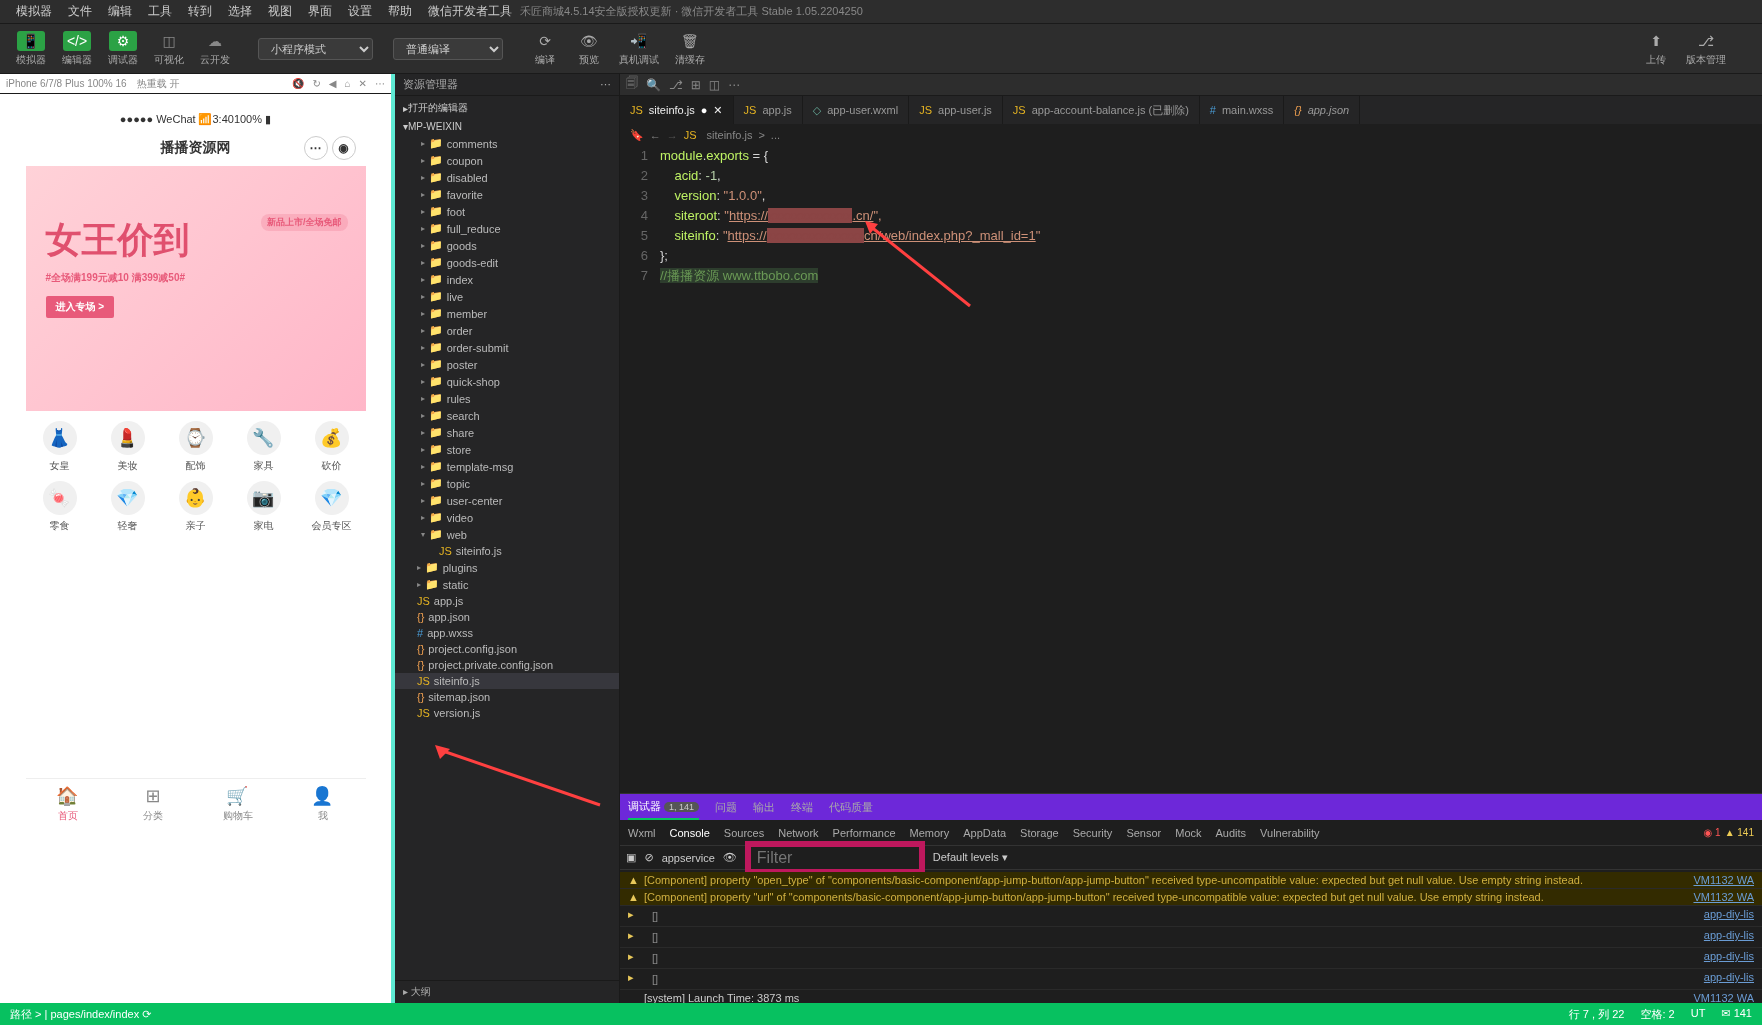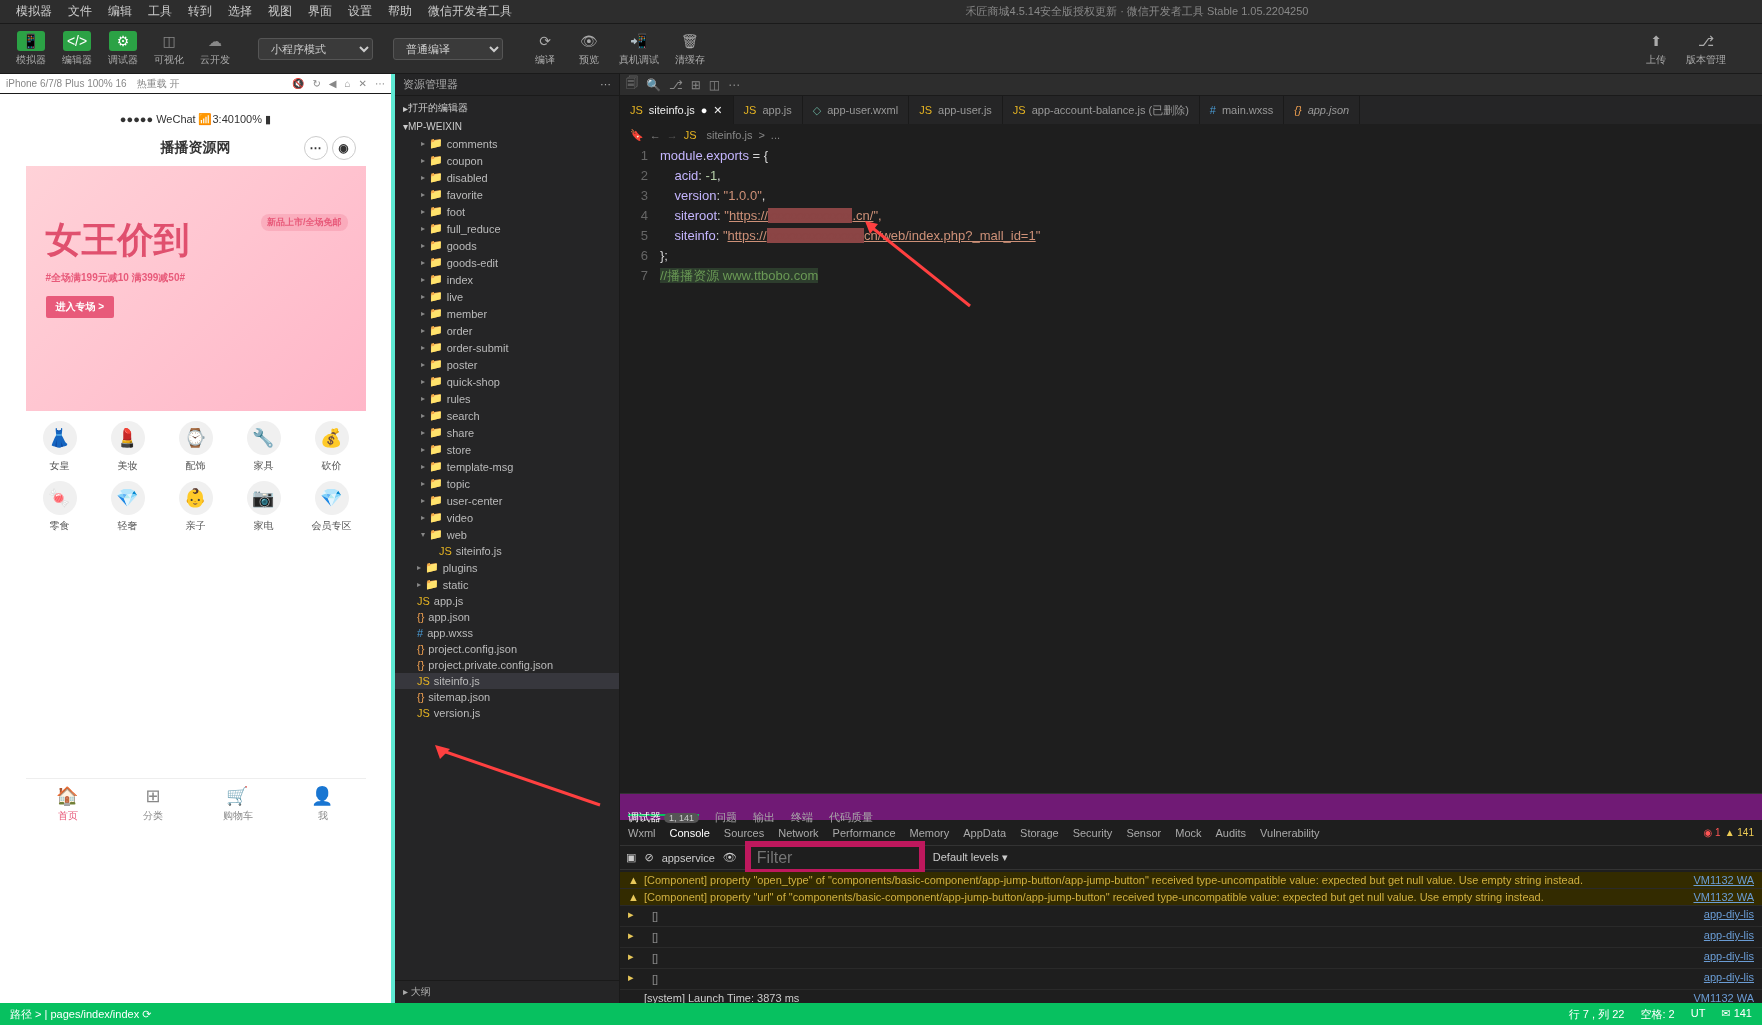--- a/index.html
+++ b/index.html
@@ -1,19 +1,19 @@
 <!DOCTYPE html>
 <html><head>
 <meta charset="utf-8">
 <style>
 *{box-sizing:border-box;margin:0;padding:0;font-family:"Microsoft YaHei",sans-serif;user-select:none}
 body{background:#1e1e1e;color:#ccc;font-size:12px;overflow:hidden;width:1762px;height:1025px}
 .topbar{height:24px;background:#2d2d2d;display:flex;align-items:center;padding:0 8px;border-bottom:1px solid #1a1a1a}
 .menu-item{padding:0 8px;color:#ccc;cursor:pointer;font-size:12px}
-.title-center{flex:1;text-align:center;color:#888;font-size:11px}
+.title-center{flex:1;color:#888;font-size:11px}
 .toolbar{height:50px;background:#2d2d2d;display:flex;align-items:center;padding:0 8px;border-bottom:1px solid #1a1a1a}
 .tb-group{display:flex;align-items:center;margin-right:20px}
 .tb-btn{display:flex;flex-direction:column;align-items:center;padding:2px 8px;cursor:pointer;font-size:10px;color:#aaa}
 .tb-icon{width:28px;height:20px;display:flex;align-items:center;justify-content:center;font-size:14px;margin-bottom:2px;border-radius:3px}
 .tb-green .tb-icon{background:#2ba245;color:#fff}
 .tb-sel{background:#3a3a3a;border:1px solid #555;color:#ccc;padding:3px 30px 3px 8px;font-size:11px;border-radius:3px;min-width:110px}
 .main{display:flex;height:calc(100% - 74px - 22px)}
 .sim-panel{width:395px;background:#ffffff;display:flex;flex-direction:column;border-right:4px solid #5eead4}
 .sim-top{height:20px;display:flex;align-items:center;padding:0 6px;color:#888;font-size:10px;border-bottom:1px solid #1a1a1a}
 .sim-top-item{margin-right:10px}
@@ -56,28 +56,28 @@
 .ed-top{height:22px;background:#2d2d2d;display:flex;align-items:center;padding:0 6px;gap:8px;border-bottom:1px solid #1a1a1a}
 .ed-top-ic{color:#888;cursor:pointer;font-size:12px}
 .tabs{height:28px;display:flex;background:#252526;overflow-x:hidden}
 .tab-file{padding:0 10px;display:flex;align-items:center;gap:6px;font-size:11px;color:#999;border-right:1px solid #1a1a1a;cursor:pointer;white-space:nowrap}
 .tab-file.active{background:#1e1e1e;color:#eee}
 .tab-dot{color:#fff}
 .breadcrumb{height:22px;display:flex;align-items:center;padding:0 10px;font-size:11px;color:#888;gap:6px}
 .code{flex:1;display:flex;font-family:Consolas,monospace;font-size:13px;position:relative;overflow:hidden}
 .gutter{width:40px;text-align:right;padding-right:12px;color:#666;line-height:20px}
 .code-lines{flex:1;line-height:20px;white-space:pre}
-.prop{color:#c4b5fd}
+.prop{color:#bef264}
 .str{color:#ce9178}
 .url{color:#ce9178;text-decoration:underline}
 .num{color:#b5cea8}
 .cmt{color:#6a9955}
 .op{color:#d4d4d4}
 .bottom-panel{height:210px;border-top:1px solid #333;display:flex;flex-direction:column;background:#1e1e1e}
-.bp-tabs1{height:26px;display:flex;padding:12px 8px;gap:16px;font-size:11px;background:#701a75}
+.bp-tabs1{height:26px;display:flex;align-items:center;padding:12px 8px;gap:16px;font-size:11px;background:#6d28d9}
 .bp-tab{color:#aaa;cursor:pointer;padding:4px 0}
 .bp-tab.active{color:#fff;border-bottom:2px solid #07c160}
 .badge{background:#555;color:#ccc;padding:0 5px;border-radius:8px;font-size:9px;margin-left:3px}
 .bp-tabs2{height:26px;display:flex;align-items:center;padding:0 8px;gap:14px;font-size:11px;border-bottom:1px solid #333}
 .bp-tab2{color:#aaa;cursor:pointer}
 .bp-tab2.active{color:#fff}
 .warn-ic{display:flex;gap:4px;margin-left:auto;font-size:10px}
 .filter-bar{height:24px;display:flex;align-items:center;padding:0 6px;gap:8px;font-size:11px;border-bottom:1px solid #333}
 .filter-input{flex:1;background:transparent;border:6px solid #be185d;color:#ccc;padding:2px 6px;font-size:16px;max-width:180px}
 .console{flex:1;overflow-y:auto;font-family:Consolas,monospace;font-size:11px;padding:2px 0}

